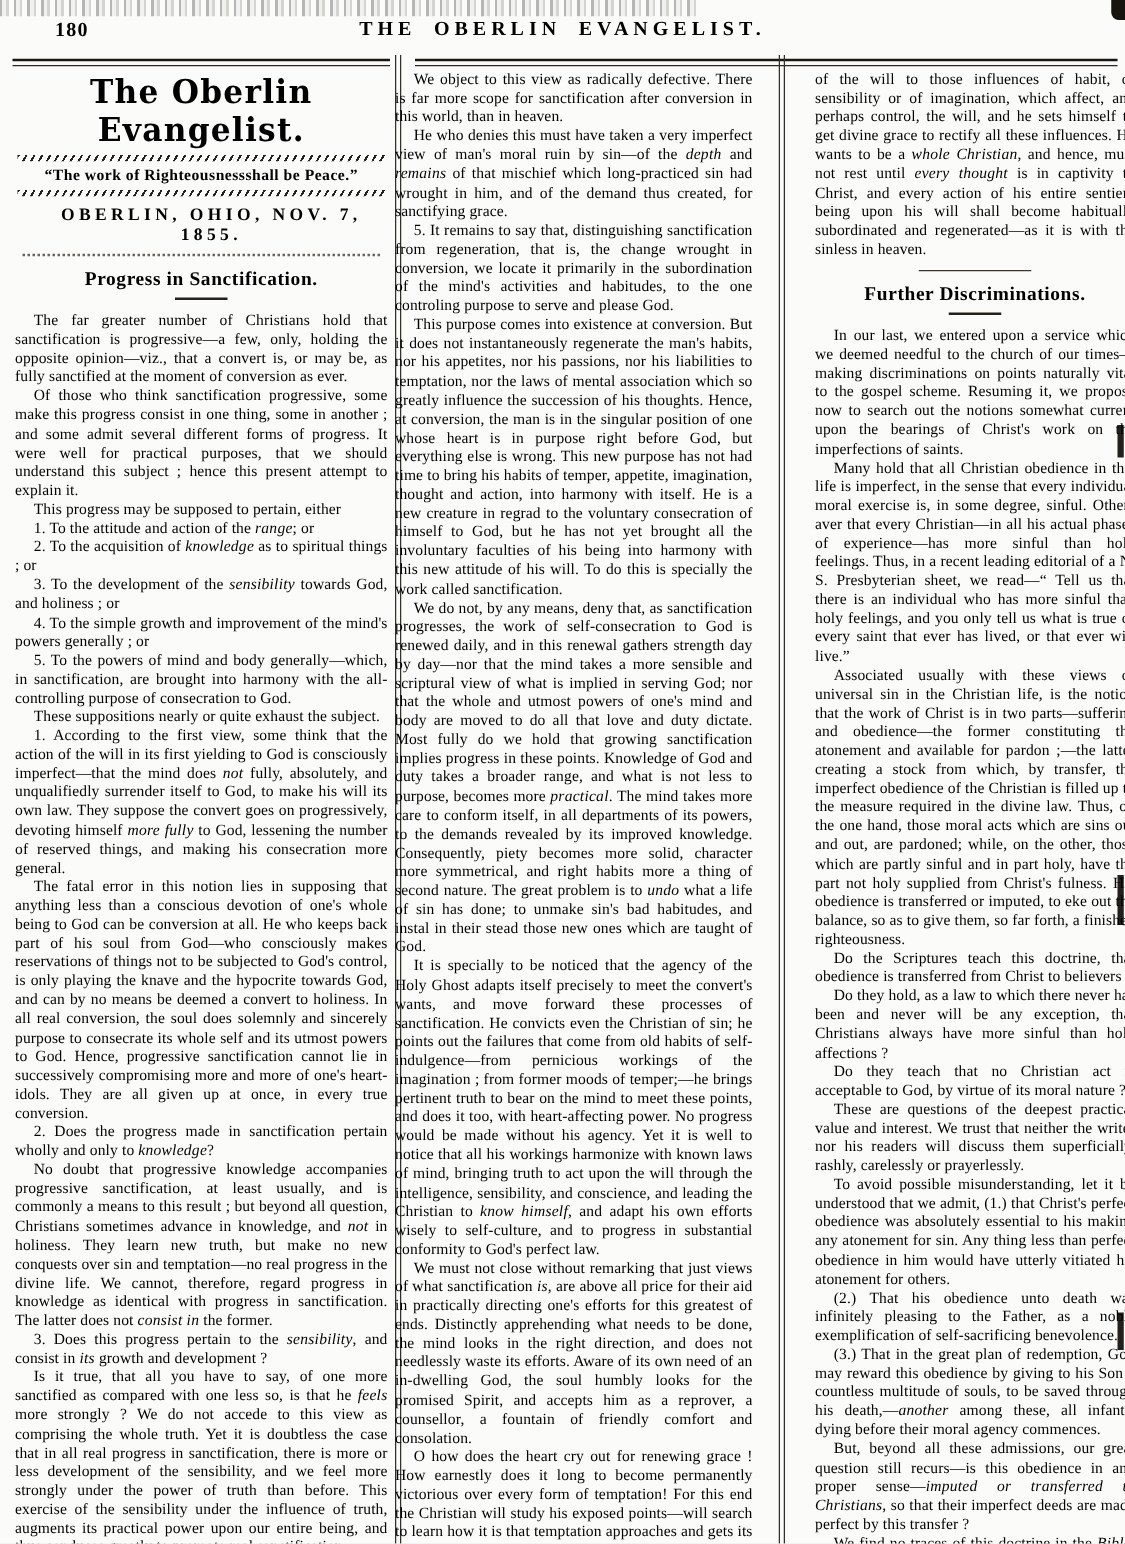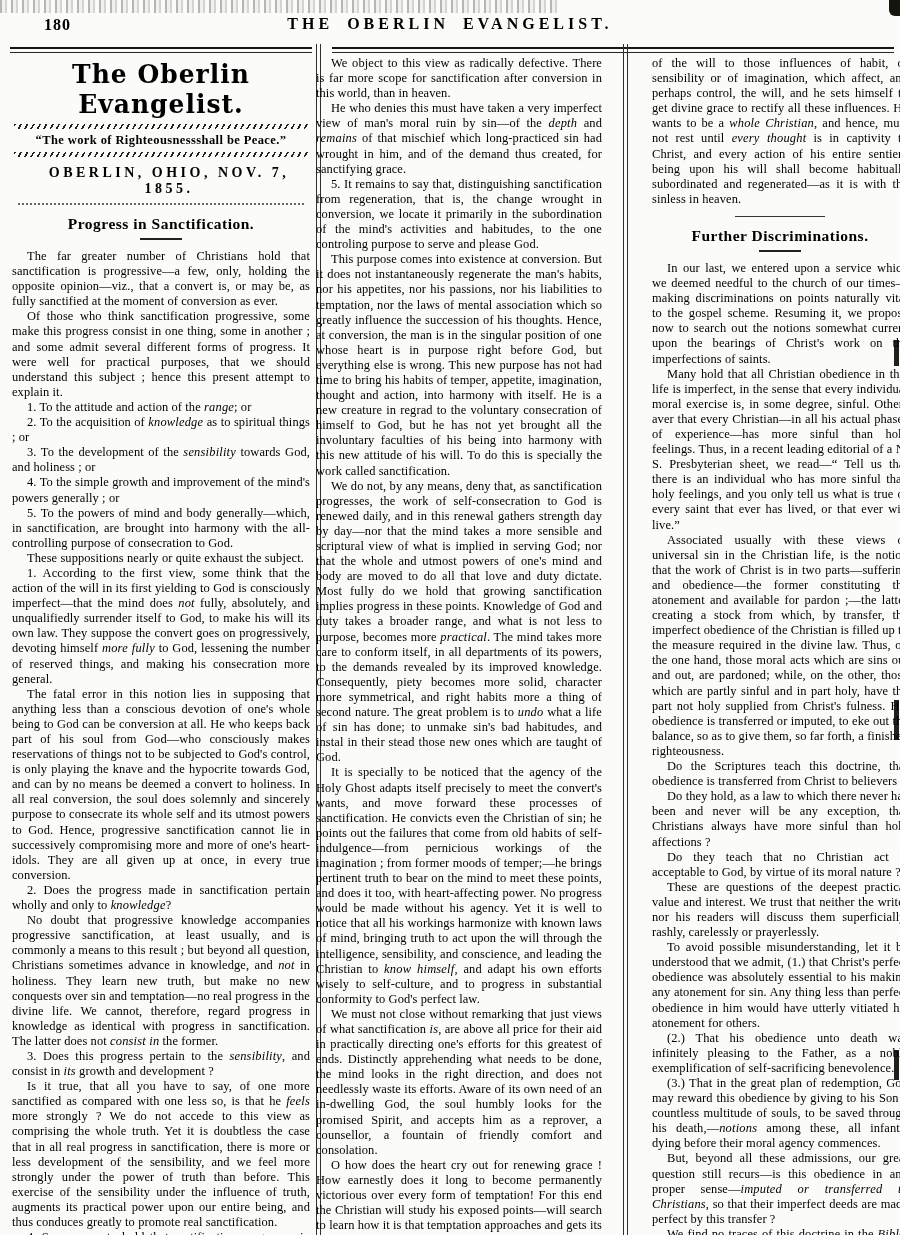--- a/index.html
+++ b/index.html
@@ -126,20 +126,21 @@
         <div class="wavy-rule"></div>
         <div class="dateline">OBERLIN, OHIO, NOV. 7, 1855.</div>
         <div class="dotted-rule"></div>
       </div>
 
       <h2 class="article-title">Progress in Sanctification.</h2>
       <div class="short-divider"></div>
 
       <p class="body-para">The far greater number of Christians hold that sanctification is progressive—a few, only, holding the opposite opinion—viz., that a convert is, or may be, as fully sanctified at the moment of conversion as ever.</p>
       <p class="body-para">Of those who think sanctification progressive, some make this progress consist in one thing, some in another ; and some admit several different forms of progress.  It were well for practical purposes, that we should understand this subject ; hence this present attempt to explain it.</p>
+      <p class="body-para">This progress may be supposed to pertain, either</p>
       <p class="body-para">1. To the attitude and action of the <i>range</i>; or</p>
       <p class="body-para">2. To the acquisition of <i>knowledge</i> as to spiritual things ; or</p>
       <p class="body-para">3. To the development of the <i>sensibility</i> towards God, and holiness ; or</p>
       <p class="body-para">4. To the simple growth and improvement of the mind's powers generally ; or</p>
       <p class="body-para">5. To the powers of mind and body generally—which, in sanctification, are brought into harmony with the all-controlling purpose of consecration to God.</p>
       <p class="body-para">These suppositions nearly or quite exhaust the subject.</p>
       <p class="body-para">1. According to the first view, some think that the action of the will in its first yielding to God is consciously imperfect—that the mind does <i>not</i> fully, absolutely, and unqualifiedly surrender itself to God, to make his will its own law.  They suppose the convert goes on progressively, devoting himself <i>more fully</i> to God, lessening the number of reserved things, and making his consecration more general.</p>
       <p class="body-para">The fatal error in this notion lies in supposing that anything less than a conscious devotion of one's whole being to God can be conversion at all.  He who keeps back part of his soul from God—who consciously makes reservations of things not to be subjected to God's control, is only playing the knave and the hypocrite towards God, and can by no means be deemed a convert to holiness.  In all real conversion, the soul does solemnly and sincerely purpose to consecrate its whole self and its utmost powers to God.  Hence, progressive sanctification cannot lie in successively compromising more and more of one's heart-idols.  They are all given up at once, in every true conversion.</p>
       <p class="body-para">2. Does the progress made in sanctification pertain wholly and only to <i>knowledge</i>?</p>
       <p class="body-para">No doubt that progressive knowledge accompanies progressive sanctification, at least usually, and is commonly a means to this result ; but beyond all question, Christians sometimes advance in knowledge, and <i>not</i> in holiness.  They learn new truth, but make no new conquests over sin and temptation—no real progress in the divine life.  We cannot, therefore, regard progress in knowledge as identical with progress in sanctification.  The latter does not <i>consist in</i> the former.</p>
@@ -168,19 +169,19 @@
 
       <p class="body-para">In our last, we entered upon a service which we deemed needful to the church of our times—making discriminations on points naturally vital to the gospel scheme. Resuming it, we propose now to search out the notions somewhat current upon the bearings of Christ's work on the imperfections of saints.</p>
       <p class="body-para">Many hold that all Christian obedience in this life is imperfect, in the sense that every individual moral exercise is, in some degree, sinful.  Others aver that every Christian—in all his actual phases of experience—has more sinful than holy feelings.  Thus, in a recent leading editorial of a N. S. Presbyterian sheet, we read—“ Tell us that there is an individual who has more sinful than holy feelings, and you only tell us what is true of every saint that ever has lived, or that ever will live.”</p>
       <p class="body-para">Associated usually with these views of universal sin in the Christian life, is the notion that the work of Christ is in two parts—suffering and obedience—the former constituting the atonement and available for pardon ;—the latter creating a stock from which, by transfer, the imperfect obedience of the Christian is filled up to the measure required in the divine law.  Thus, on the one hand, those moral acts which are sins out and out, are pardoned; while, on the other, those which are partly sinful and in part holy, have the part not holy supplied from Christ's fulness.  His obedience is transferred or imputed, to eke out the balance, so as to give them, so far forth, a finished righteousness.</p>
       <p class="body-para">Do the Scriptures teach this doctrine, that obedience is transferred from Christ to believers ?</p>
       <p class="body-para">Do they hold, as a law to which there never has been and never will be any exception, that Christians always have more sinful than holy affections ?</p>
       <p class="body-para">Do they teach that no Christian act is acceptable to God, by virtue of its moral nature ?</p>
       <p class="body-para">These are questions of the deepest practical value and interest.  We trust that neither the writer nor his readers will discuss them superficially, rashly, carelessly or prayerlessly.</p>
       <p class="body-para">To avoid possible misunderstanding, let it be understood that we admit, (1.) that Christ's perfect obedience was absolutely essential to his making any atonement for sin.  Any thing less than perfect obedience in him would have utterly vitiated his atonement for others.</p>
       <p class="body-para">(2.) That his obedience unto death was infinitely pleasing to the Father, as a noble exemplification of self-sacrificing benevolence.</p>
-      <p class="body-para">(3.) That in the great plan of redemption, God may reward this obedience by giving to his Son a countless multitude of souls, to be saved through his death,—<i>notions</i> among these, all infants, dying before their moral agency commences.</p>
+      <p class="body-para">(3.) That in the great plan of redemption, God may reward this obedience by giving to his Son a countless multitude of souls, to be saved through his death,—<i>another</i> among these, all infants, dying before their moral agency commences.</p>
       <p class="body-para">But, beyond all these admissions, our great question still recurs—is this obedience in any proper sense—<i>imputed or transferred to Christians</i>, so that their imperfect deeds are made perfect by this transfer ?</p>
       <p class="body-para">We find no traces of this doctrine in the <i>Bible</i>.  It is not in the ancient sacrificial system—a system framed expressly to foreshadow the gospel method of salvation—on the basis of which God taught men the way of salvation for four thousand years.  It is not in the Epistle to the Hebrews, where you have this ancient sacrificial system expounded, and its Christian interpretation given. It is not in those numerous passages which specially define Christ's great work as being to “take away sin by the sacrifice of himself,” to “be a propitiation for our sins,” to “bear our iniquities,” etc. etc.</p>
 
     </section>
   </main>
 </div>
 
 </body></html>

